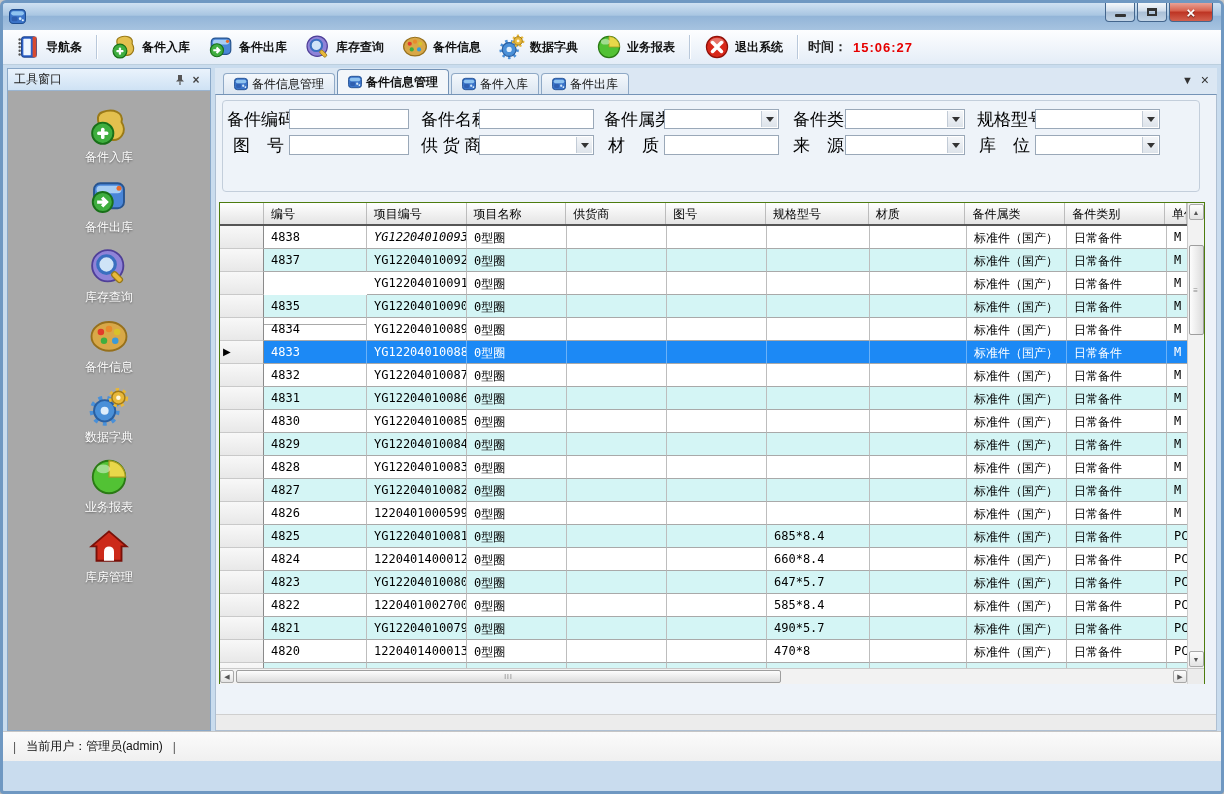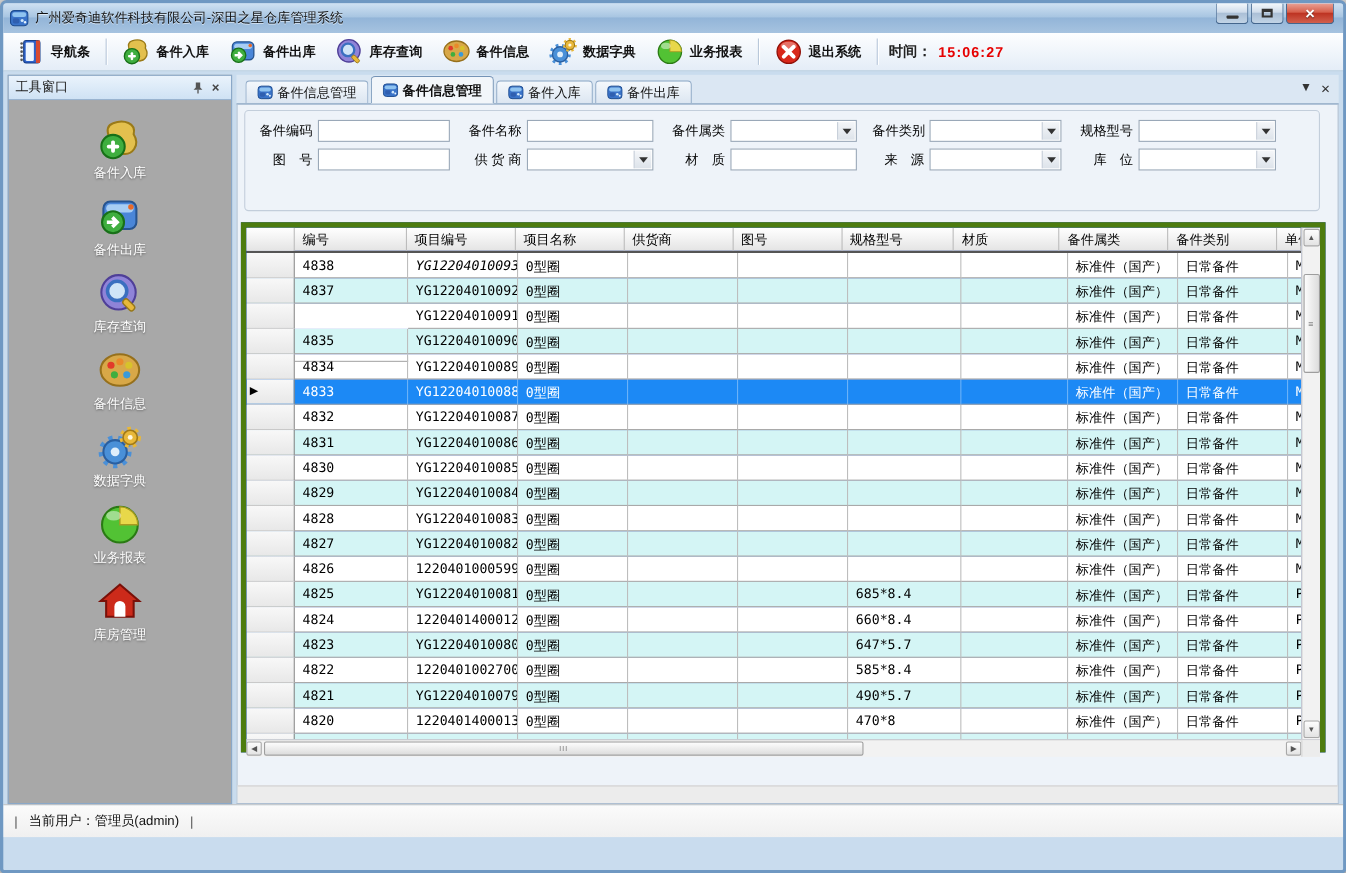--- a/index.html
+++ b/index.html
@@ -58,31 +58,31 @@
     border-radius:4px 4px 0 0;cursor:default}
   .tab.active{height:25px;background:#f2f6fa;font-weight:bold;border-color:#7493b6;z-index:2}
   .tab-ic{width:14px;height:14px}
   .tab-tools{position:absolute;right:8px;top:5px;display:flex;gap:8px;align-items:center}
   .tab-tool{font-size:11px;color:#333;cursor:default;line-height:1}
   .page{position:relative;flex:1;background:#eef3f9;border:1px solid #aebfd2;border-top:1px solid #7493b6}
   
   .searchbox{position:absolute;left:6px;top:5px;width:978px;height:92px;border:1px solid #c3cedb;
     border-radius:4px;background:#eef3f9;padding-top:8px}
   .f-row{display:flex;align-items:center;height:20px;margin-bottom:6px;padding-left:4px}
-  .f-label{font-size:12px;color:#000;text-align:right;flex-shrink:0;padding-right:5px;white-space:pre}
+  .f-label{font-size:17px;color:#000;text-align:right;flex-shrink:0;padding-right:5px;white-space:pre}
   .inp{height:20px;background:#fff;border:1px solid #9aa8b8;position:relative;flex-shrink:0}
   .inp.sel .dd{position:absolute;right:1px;top:1px;bottom:1px;width:16px;background:linear-gradient(#f4f6f9,#dde3ea);
     border-left:1px solid #c2cbd6;display:flex;align-items:center;justify-content:center}
   .inp.sel .dd::after{content:"";border:4px solid transparent;border-top:5px solid #333;margin-top:4px}
   .f-btns{display:flex;margin-left:auto;padding-right:4px;gap:9px}
   .btn{height:22px;padding:0 14px;font-size:12px;color:#000;font-family:inherit;
     background:linear-gradient(#f7f7f7,#e3e3e3 45%,#d7d7d7 50%,#e6e6e6);border:1px solid #8b8b8b;
     border-radius:3px;cursor:default}
   
-  .grid{position:absolute;left:3px;top:107px;width:986px;height:482px;border:5px solid #4d7c0f;background:#1d4ed8}
+  .grid{position:absolute;left:3px;top:107px;width:986px;height:482px;border:1px solid #4d7c0f;background:#86efac}
   .grid-top{display:flex;height:465px}
   .grid-data{width:969px;overflow:hidden}
   .g-head{display:flex;height:23px;background:linear-gradient(#ffffff,#e4e4e4);border-bottom:2px solid #555}
   .g-hcell{border-right:1px solid #bcbcbc;font-size:12px;font-family:"DejaVu Sans Mono",monospace;
     padding:3px 0 0 7px;white-space:nowrap;overflow:hidden;color:#000}
   .g-body{height:442px;overflow:hidden}
   .g-row{display:flex;height:23px;background:#fff}
   .g-row:nth-child(even){background:#d4f5f5}
   .g-row.selected{background:#1c89f5}
   .g-row.selected .g-cell{color:#fff;border-right-color:rgba(255,255,255,.35)}
@@ -132,21 +132,20 @@
   <div class="titlebar">
     <span class="icon tb-appicon" id="app-icon">
         <svg viewBox="0 0 16 16">
           <rect x="0.5" y="1.5" width="15" height="13" rx="3.5" fill="#3b74c9" stroke="#1d4c8f"></rect>
           <rect x="2" y="3" width="12" height="4" rx="2" fill="#8fc3f0"></rect>
           <rect x="2.5" y="8" width="5.5" height="4.5" rx="1.5" fill="#2f5fb0"></rect>
           <circle cx="10.5" cy="10" r="1.3" fill="#cfe7fb"></circle>
           <circle cx="13" cy="11.5" r="1" fill="#e8f4fd"></circle>
         </svg>
       </span>
-    <span class="title-text">广州爱奇迪软件科技有限公司-深田之星仓库管理系统</span>
     <div class="win-controls">
       <div class="wbtn">
           <span class="glyph-min"></span>
         </div>
       <div class="wbtn">
           <span class="glyph-max"></span>
         </div>
       <div class="wbtn close">
           <span class="glyph-close">×</span>
         </div>

